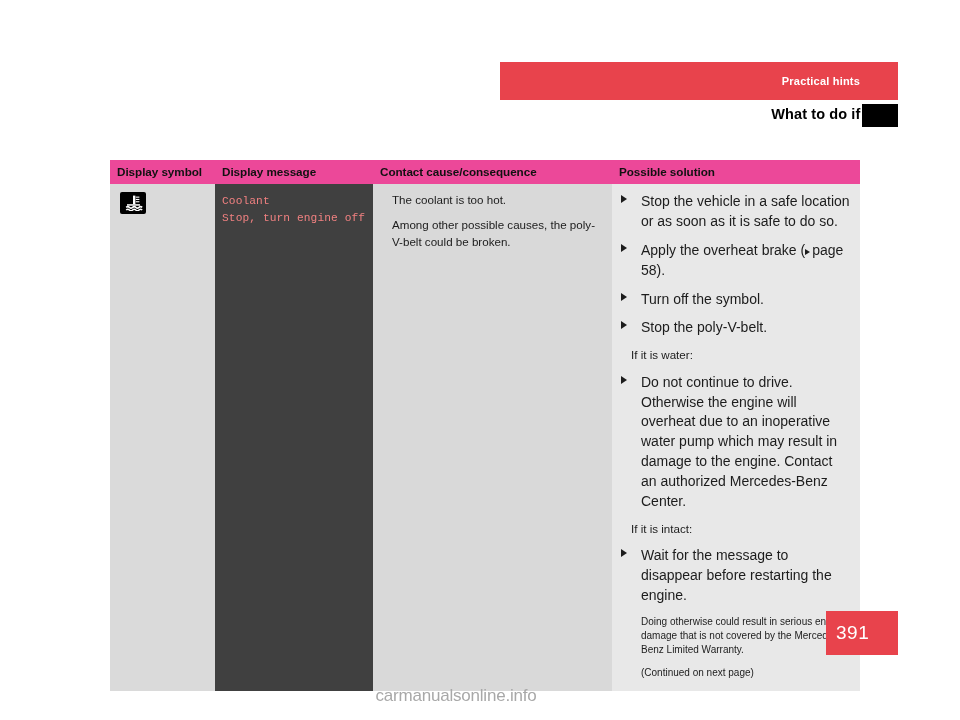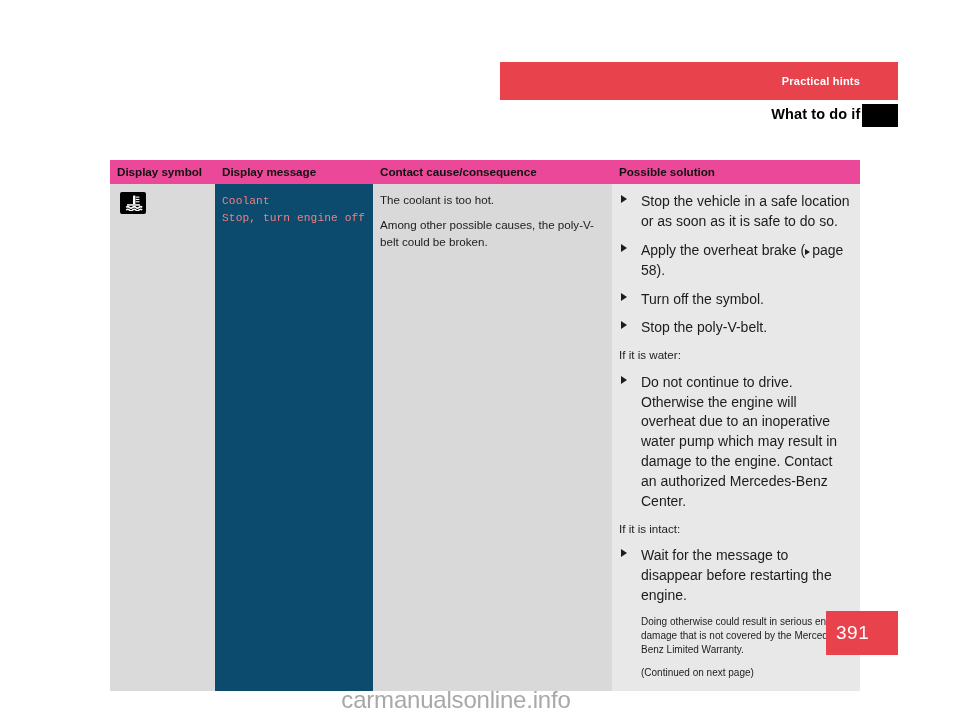--- a/index.html
+++ b/index.html
@@ -89,21 +89,21 @@
     letter-spacing: -0.05px;
     white-space: nowrap;
   }
 
   .hints-table tbody td {
     vertical-align: top;
     padding: 8px 10px 10px 7px;
     line-height: 1.38;
   }
   td.col-symbol  { background: #dadada; }
-  td.col-message { background: #0c4a6e; }
+  td.col-message { background: #404040; }
   td.col-cause   { background: #d9d9d9; }
   td.col-solution{ background: #e8e8e8; }
 
   
   .symbol-box {
     width: 26px;
     height: 22px;
     background: #000000;
     border-radius: 2px;
     display: flex;
@@ -120,21 +120,21 @@
     font-size: 11.2px;
     color: #f08080;
     line-height: 1.52;
     letter-spacing: 0.1px;
     white-space: pre;
     padding-top: 1px;
   }
 
   
   .p {
-    margin: 0 0 9px 0;
+    margin: 0 0 9px 12px;
     font-size: 11.6px;
     line-height: 1.42;
     color: #1c1c1c;
   }
   .p:last-child { margin-bottom: 0; }
 
   
   .bullet {
     position: relative;
     padding-left: 22px;
@@ -194,21 +194,21 @@
 
   
   .watermark {
     position: absolute;
     left: 0;
     top: 686px;
     width: 960px;
     text-align: center;
     padding-right: 48px;
     box-sizing: border-box;
-    font-size: 24px;
+    font-size: 17px;
     color: #a8a8a8;
     letter-spacing: -0.2px;
   }
 </style>
 </head>
 <body>
 
 <div class="page-header">
   <div class="header-band">
     <span class="header-band-title">Practical hints</span>

